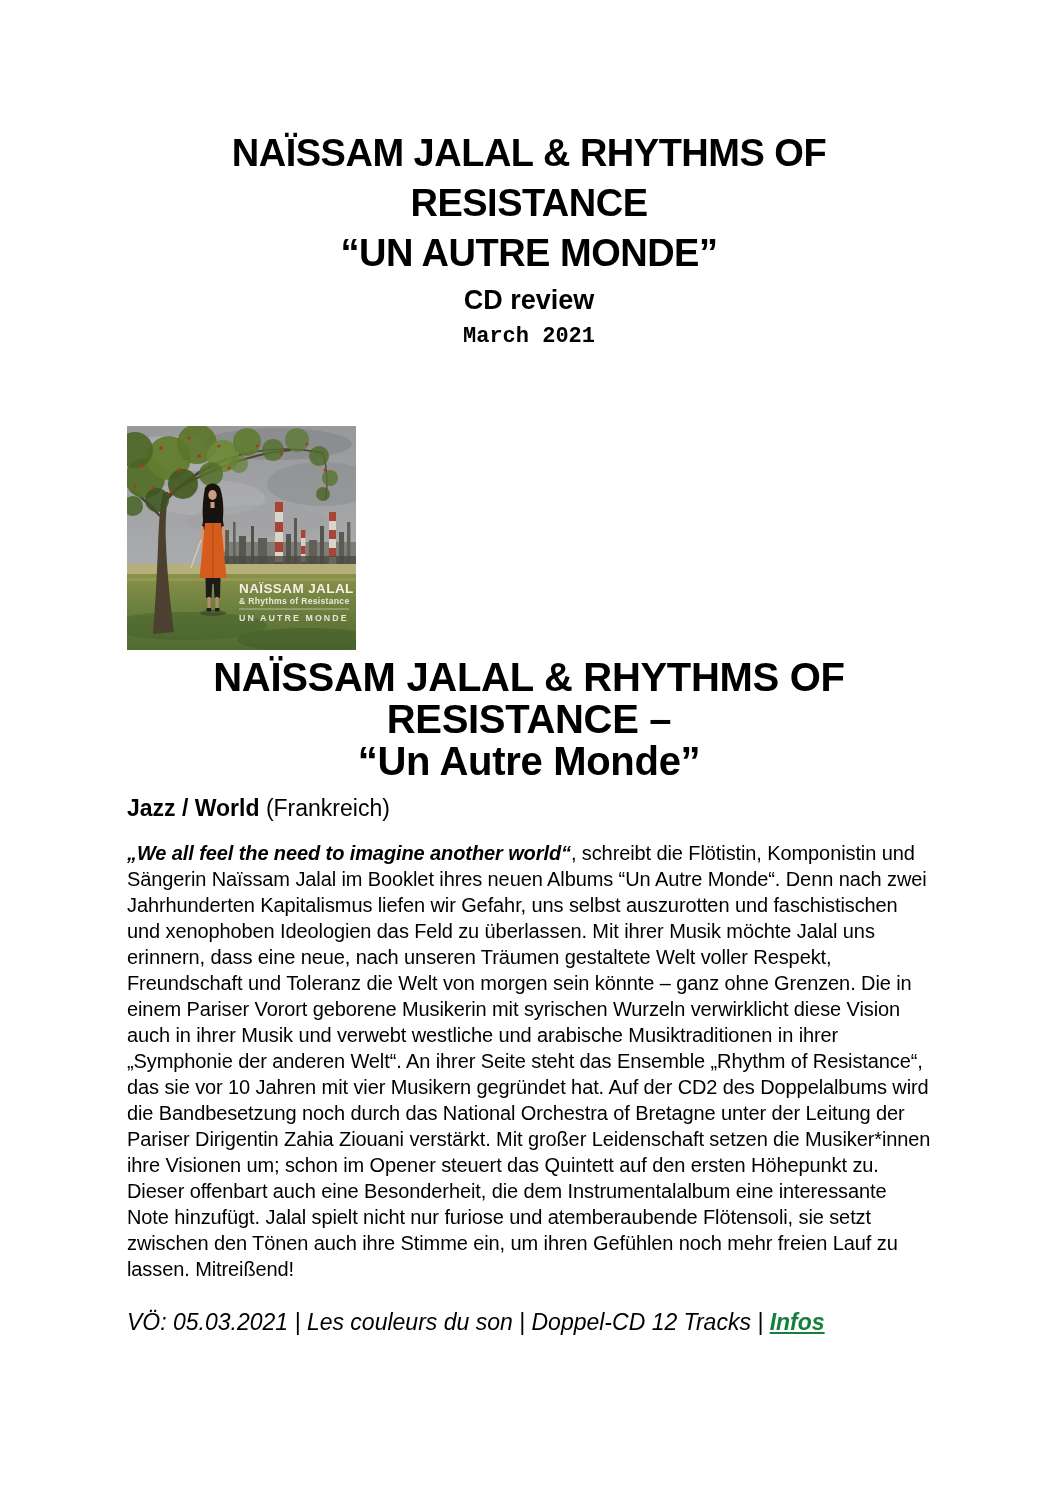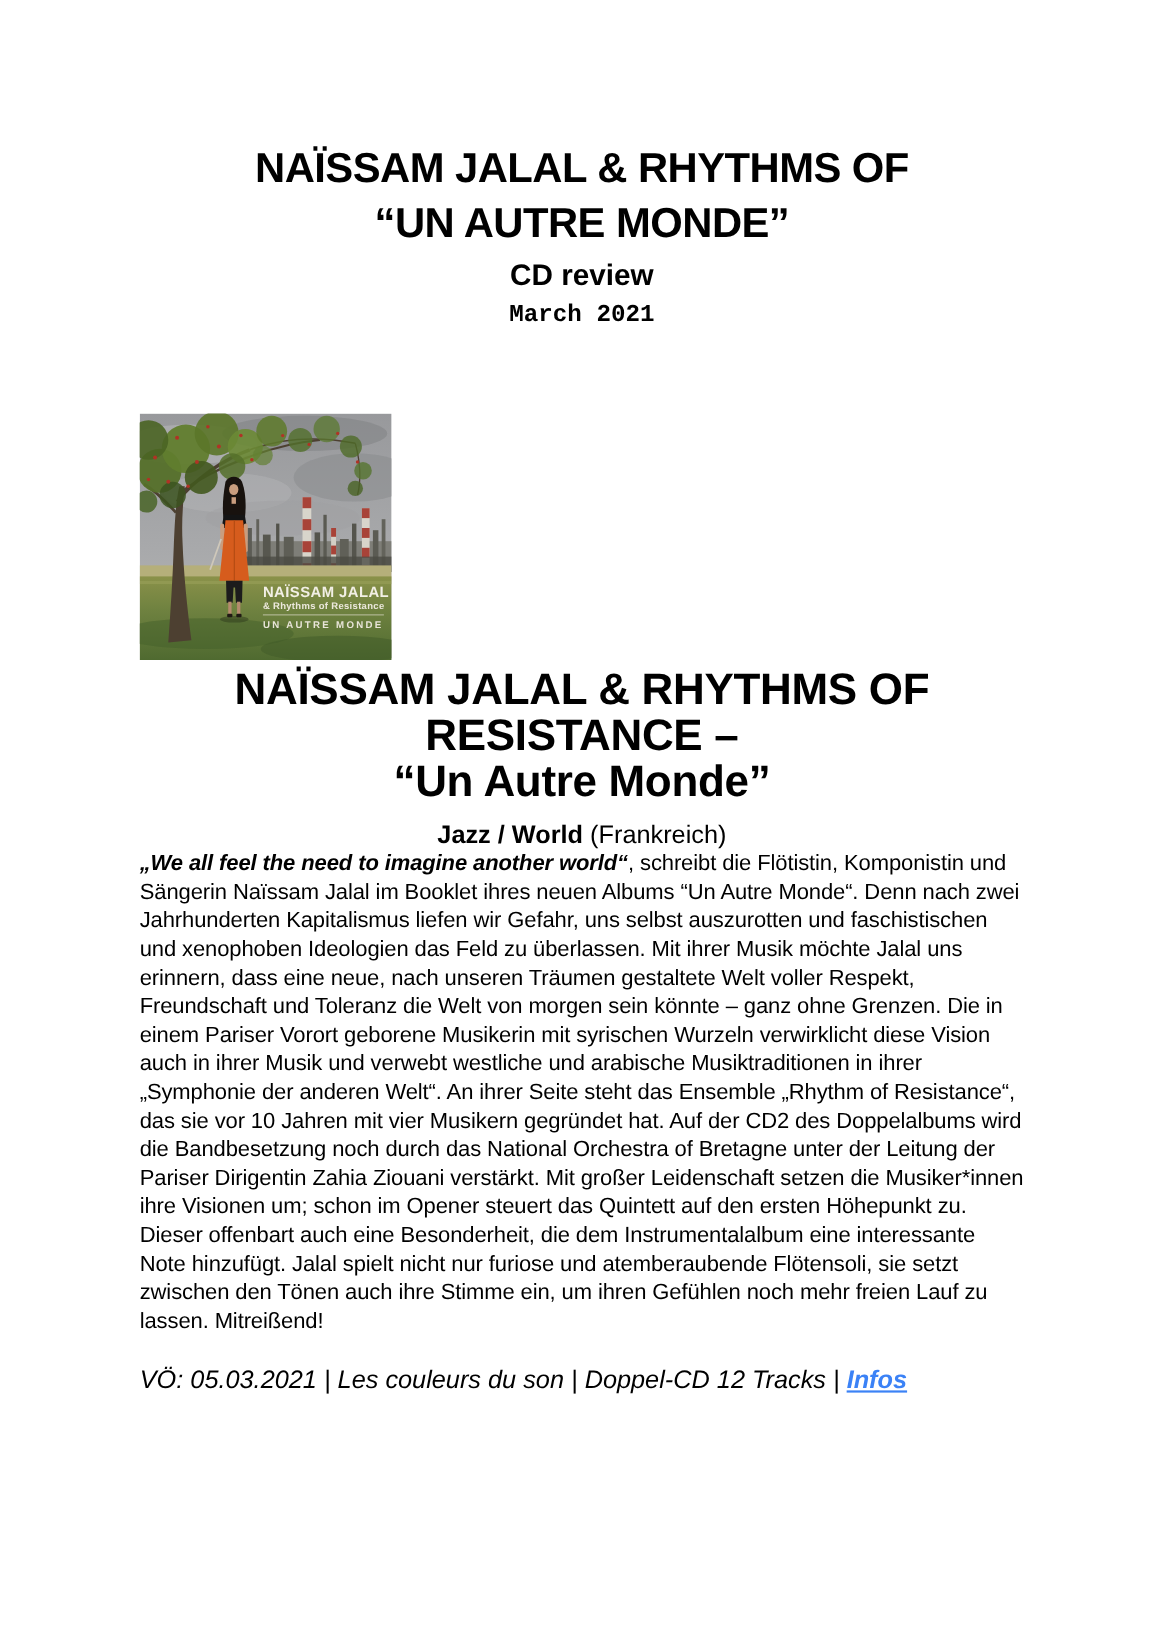--- a/index.html
+++ b/index.html
@@ -15,44 +15,45 @@
     overflow: hidden;
   }
   .doc-header { text-align: center; font-weight: bold; }
   .title-line { font-size: 38px; line-height: 50px; letter-spacing: -0.5px; text-align: center; }
   .subtitle   { font-size: 27px; line-height: 36px; margin-top: 4px; text-align: center; }
   .source     { font-size: 48px; line-height: 56px; margin-top: 2px; letter-spacing: -0.5px; }
   .pubdate    { font-size: 22px; line-height: 38px; font-family: Liberation Mono, monospace; }
   figure.cover { margin: 70px 0 0 0; padding: 0; width: 266px; height: 224px; }
   figure.cover svg { display: block; }
   .review-title { text-align: center; font-weight: bold; font-size: 40px; line-height: 42px; letter-spacing: -0.3px; margin-top: 6px; }
-  .genre-line { font-size: 23px; line-height: 28px; margin-top: 12px; text-align: center; }
+  .genre-line { font-size: 23px; line-height: 28px; margin-top: 12px; }
   .genre-line .genre-bold { font-weight: bold; }
   .body-text {
     font-size: 20px;
     line-height: 26px;
-    margin-top: 0;
+    margin-top: 18px;
     letter-spacing: -0.1px;
     width: 806px;
   }
   .lead-quote { font-weight: bold; font-style: italic; }
   .release-line { font-size: 23px; line-height: 28px; font-style: italic; margin-top: 26px; }
-  a.infos-link { color: #3b82f6; font-weight: bold; text-decoration: underline; cursor: pointer; }
+  a.infos-link { color: #15803d; font-weight: bold; text-decoration: underline; cursor: pointer; }
   p { margin: 0; }
   h1, h2 { margin: 0; font-size: inherit; }
   .cover-text { font-family: "Liberation Sans", sans-serif; }
 </style>
 </head>
 <body>
 
 <div class="page">
 
   <header class="doc-header">
     <h1>
       <div class="title-line">NAÏSSAM JALAL &amp; RHYTHMS OF</div>
+      <div class="title-line">RESISTANCE</div>
       <div class="title-line">“UN AUTRE MONDE”</div>
     </h1>
     <div class="subtitle">CD review</div>
     <div class="pubdate">March 2021</div>
   </header>
 
   <figure class="cover">
     <svg width="229" height="224" viewBox="0 0 229 224" xmlns="http://www.w3.org/2000/svg">
       <defs>
         <linearGradient id="skyGrad" x1="0" y1="0" x2="0" y2="1">

